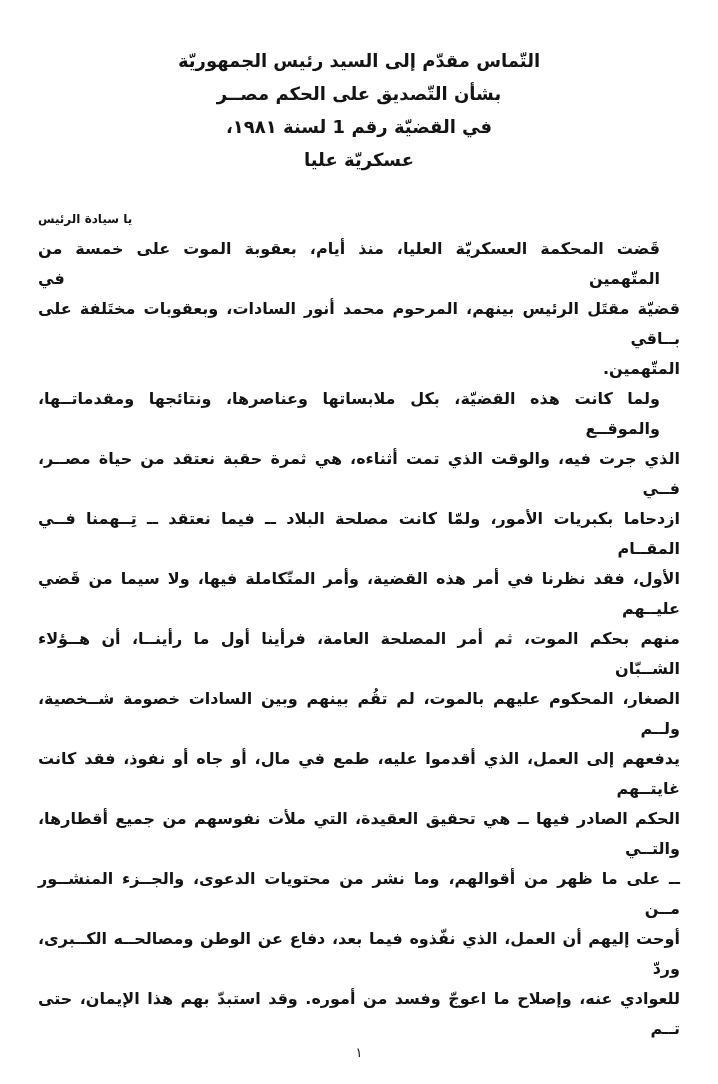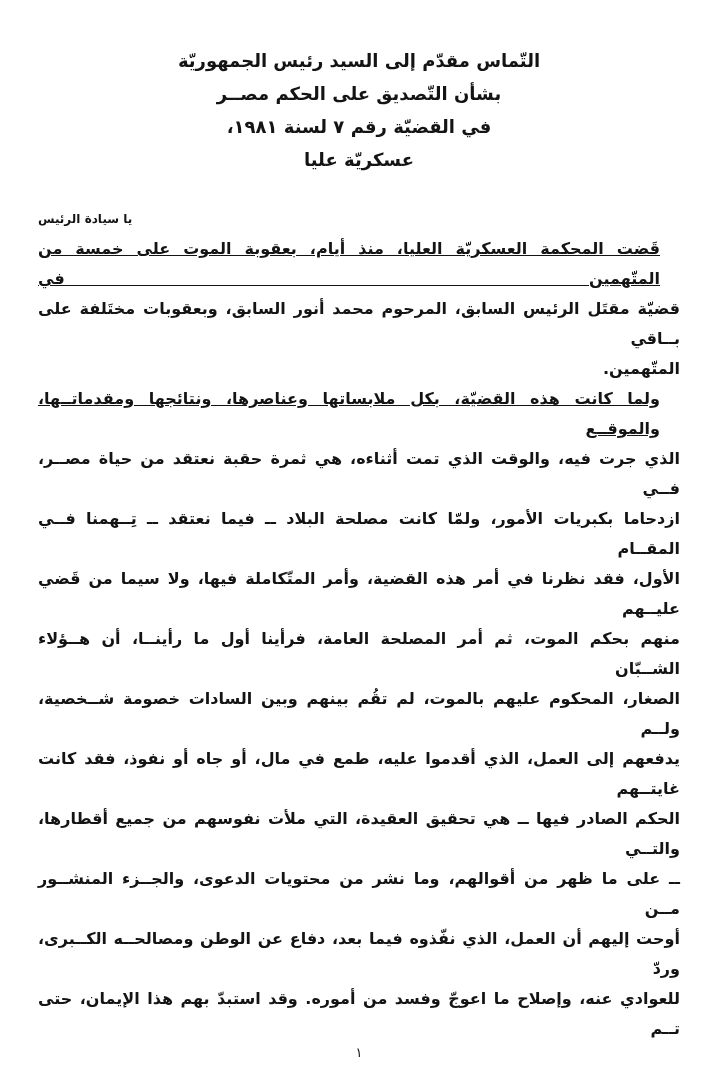--- a/index.html
+++ b/index.html
@@ -43,21 +43,20 @@
   }
   .line {
     font-size: 16px;
     line-height: 30px;
     text-align: justify;
     text-align-last: justify;
     -moz-text-align-last: justify;
   }
   .line.first {
     padding-right: 20px;
-    text-decoration: underline;
   }
   .line.endpara {
     text-align-last: right;
     -moz-text-align-last: right;
   }
   .page-number {
     position: absolute;
     bottom: 24px;
     left: 0;
     right: 0;
@@ -68,30 +67,30 @@
 </style>
 </head>
 <body>
 
 <div class="page">
   <div class="content">
 
     <header class="title-block">
       <div class="title-line">التّماس مقدّم إلى السيد رئيس الجمهوريّة</div>
       <div class="title-line">بشأن التّصديق على الحكم مصــر</div>
-      <div class="title-line">في القضيّة رقم ٧ لسنة ١٩٨١،</div>
+      <div class="title-line">في القضيّة رقم 1 لسنة ١٩٨١،</div>
       <div class="title-line">عسكريّة عليا</div>
     </header>
 
     <section>
       <h2 class="heading">يا سيادة الرئيس</h2>
 
       <div class="para">
         <div class="line first">قَضت المحكمة العسكريّة العليا، منذ أيام، بعقوبة الموت على خمسة من المتّهمين في</div>
-        <div class="line">قضيّة مقتَل الرئيس السابق، المرحوم محمد أنور السابق، وبعقوبات مختَلفة على بــاقي</div>
+        <div class="line">قضيّة مقتَل الرئيس بينهم، المرحوم محمد أنور السادات، وبعقوبات مختَلفة على بــاقي</div>
         <div class="line endpara">المتّهمين.</div>
       </div>
 
       <div class="para">
         <div class="line first">ولما كانت هذه القضيّة، بكل ملابساتها وعناصرها، ونتائجها ومقدماتــها، والموقــع</div>
         <div class="line">الذي جرت فيه، والوقت الذي تمت أثناءه، هي ثمرة حقبة نعتقد من حياة مصــر، فــي</div>
         <div class="line">ازدحاما بكبريات الأمور، ولمّا كانت مصلحة البلاد ــ فيما نعتقد ــ تِــهمنا فــي المقــام</div>
         <div class="line">الأول، فقد نظرنا في أمر هذه القضية، وأمر المتّكاملة فيها، ولا سيما من قَضي عليــهم</div>
         <div class="line">منهم بحكم الموت، ثم أمر المصلحة العامة، فرأينا أول ما رأينــا، أن هــؤلاء الشــبّان</div>
         <div class="line">الصغار، المحكوم عليهم بالموت، لم تقُم بينهم وبين السادات خصومة شــخصية، ولــم</div>

